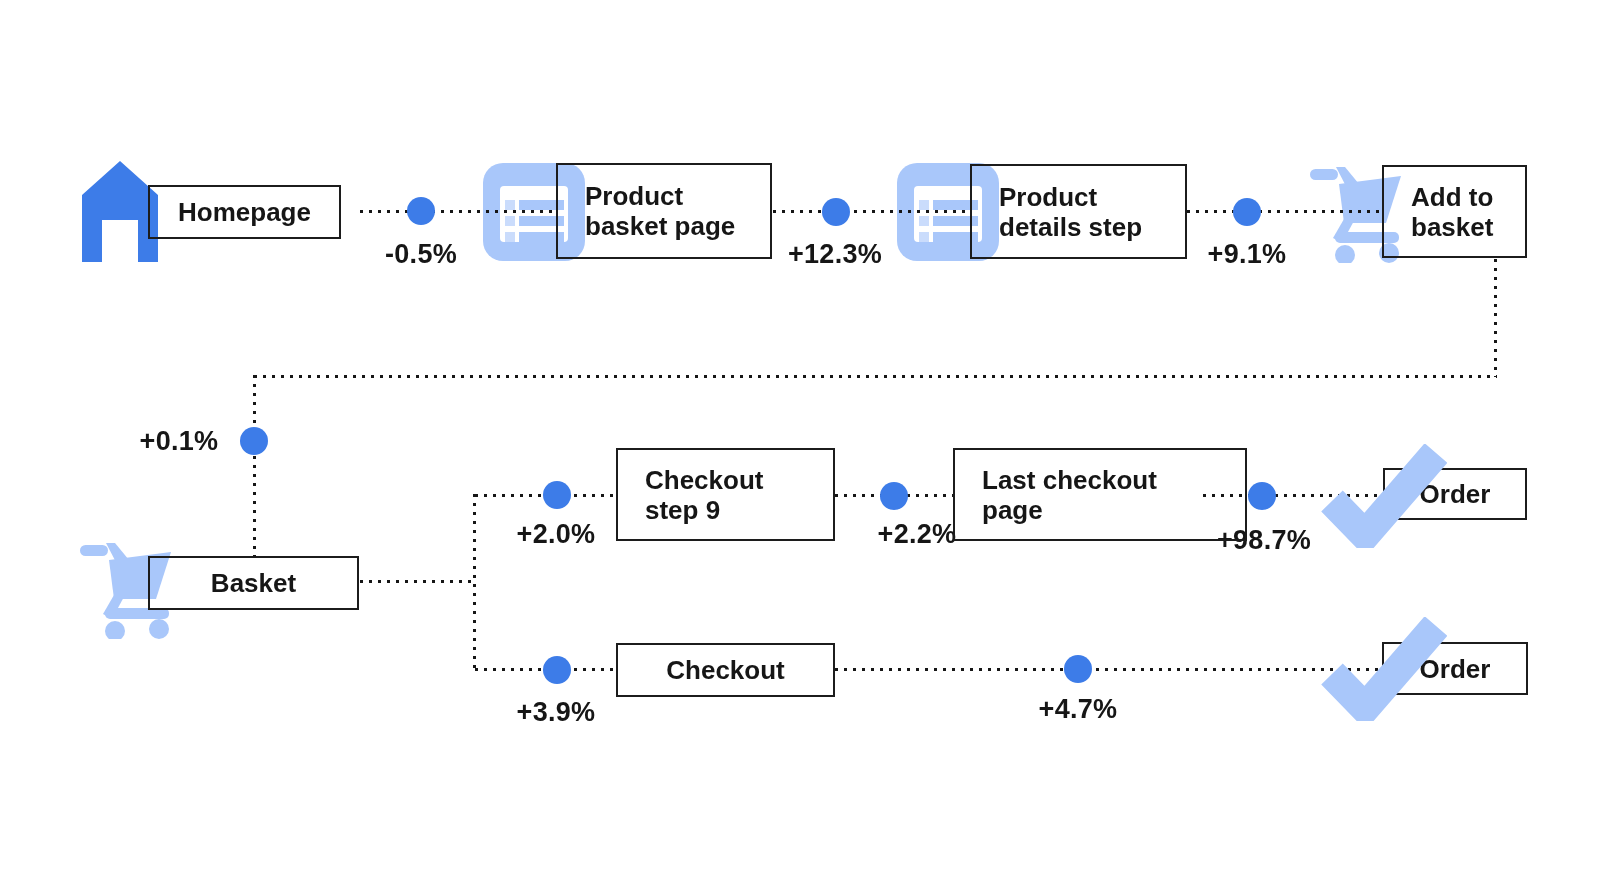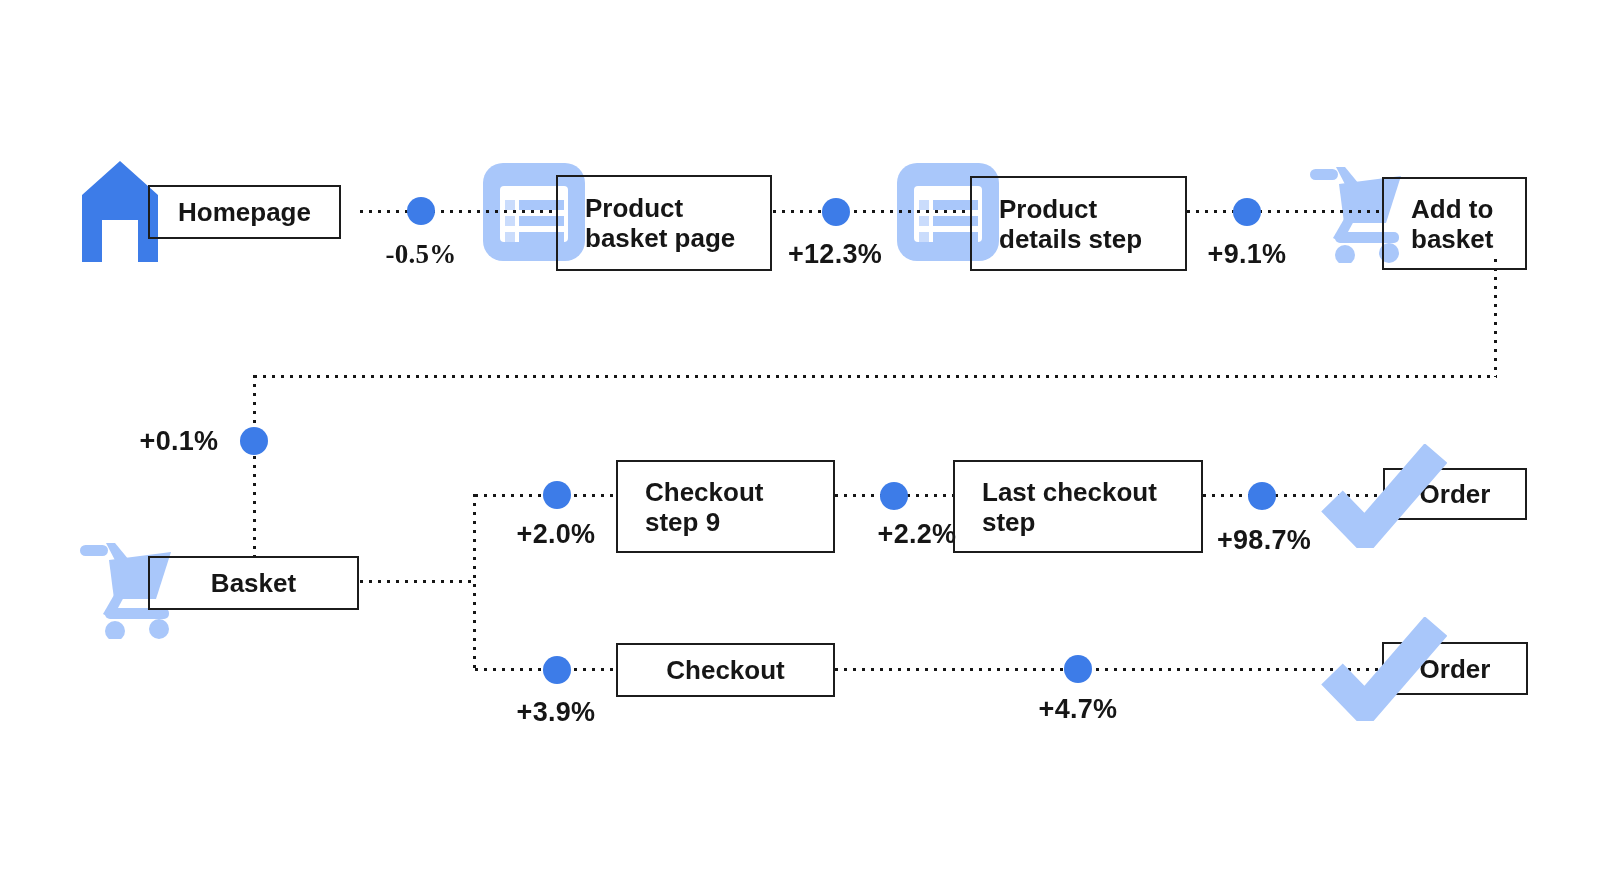--- a/index.html
+++ b/index.html
@@ -11,21 +11,21 @@
   .hl{position:absolute;height:3px;background-image:repeating-linear-gradient(to right,#161616 0 3px,transparent 3px 9px);}
   .vl{position:absolute;width:3px;background-image:repeating-linear-gradient(to bottom,#161616 0 3px,transparent 3px 9px);}
   
   .dot{position:absolute;width:28px;height:28px;border-radius:50%;background:#3d7ce8;transform:translate(-50%,-50%);}
   
   .pct{position:absolute;transform:translate(-50%,-50%);font-weight:bold;font-size:27px;letter-spacing:.3px;white-space:nowrap;}
   
   .box{position:absolute;box-sizing:border-box;border:2px solid #1c1c1c;background:transparent;
        display:flex;align-items:center;font-weight:bold;font-size:26px;line-height:30px;white-space:nowrap;}
   .box.center{justify-content:center;}
-  .box.left2{flex-direction:column;align-items:flex-start;justify-content:center;padding-left:27px;margin-top:12px;}
+  .box.left2{flex-direction:column;align-items:flex-start;justify-content:center;padding-left:27px;}
   .icon{position:absolute;}
   
   .licon{background:#a9c7fa;border-radius:20px;}
   .licon .inner{position:absolute;left:17px;top:23px;width:68px;height:56px;background:#fff;border-radius:4px;}
   .licon .row{position:absolute;left:5px;height:10px;}
   .licon .bullet{position:absolute;left:0;top:0;width:10px;height:10px;background:#cadcfc;}
   .licon .bar{position:absolute;left:14px;top:0;width:45px;height:10px;background:#a9c7fa;}
   .r1{top:14px}.r2{top:30px}.r3{top:46px}
   svg{display:block;}
 </style>
@@ -123,21 +123,21 @@
   <div class="dot" style="left:421px;top:211px;"></div>
   <div class="dot" style="left:836px;top:212px;"></div>
   <div class="dot" style="left:1247px;top:212px;"></div>
   <div class="dot" style="left:254px;top:441px;"></div>
   <div class="dot" style="left:557px;top:495px;"></div>
   <div class="dot" style="left:894px;top:496px;"></div>
   <div class="dot" style="left:1262px;top:496px;"></div>
   <div class="dot" style="left:557px;top:670px;"></div>
   <div class="dot" style="left:1078px;top:669px;"></div>
 
-  <div class="pct" style="left:421px;top:254px;font-family:Liberation Serif, serif;">-0.5%</div>
+  <div class="pct" style="left:421px;top:254px;">-0.5%</div>
   <div class="pct" style="left:835px;top:254px;">+12.3%</div>
   <div class="pct" style="left:1247px;top:254px;">+9.1%</div>
   <div class="pct" style="left:179px;top:441px;">+0.1%</div>
   <div class="pct" style="left:556px;top:534px;">+2.0%</div>
   <div class="pct" style="left:893px;top:534px;margin-left:24px;">+2.2%</div>
   <div class="pct" style="left:1264px;top:540px;">+98.7%</div>
   <div class="pct" style="left:556px;top:712px;">+3.9%</div>
   <div class="pct" style="left:1078px;top:709px;">+4.7%</div>
 
   <div class="box center" style="left:148px;top:185px;width:193px;height:54px;">
@@ -161,23 +161,23 @@
 
   <div class="box center" style="left:148px;top:556px;width:211px;height:54px;">
     <span>Basket</span>
   </div>
 
   <div class="box left2" style="left:616px;top:448px;width:219px;height:93px;">
     <span>Checkout</span>
     <span>step 9</span>
   </div>
 
-  <div class="box left2" style="left:953px;top:448px;width:250px;height:93px;">
+  <div class="box left2" style="left:953px;top:448px;width:294px;height:93px;">
     <span>Last checkout</span>
-    <span>step</span>
+    <span>page</span>
   </div>
 
   <div class="box center" style="left:1383px;top:468px;width:144px;height:52px;">
     <span>Order</span>
   </div>
 
   <div class="box center" style="left:616px;top:643px;width:219px;height:54px;">
     <span>Checkout</span>
   </div>
 

